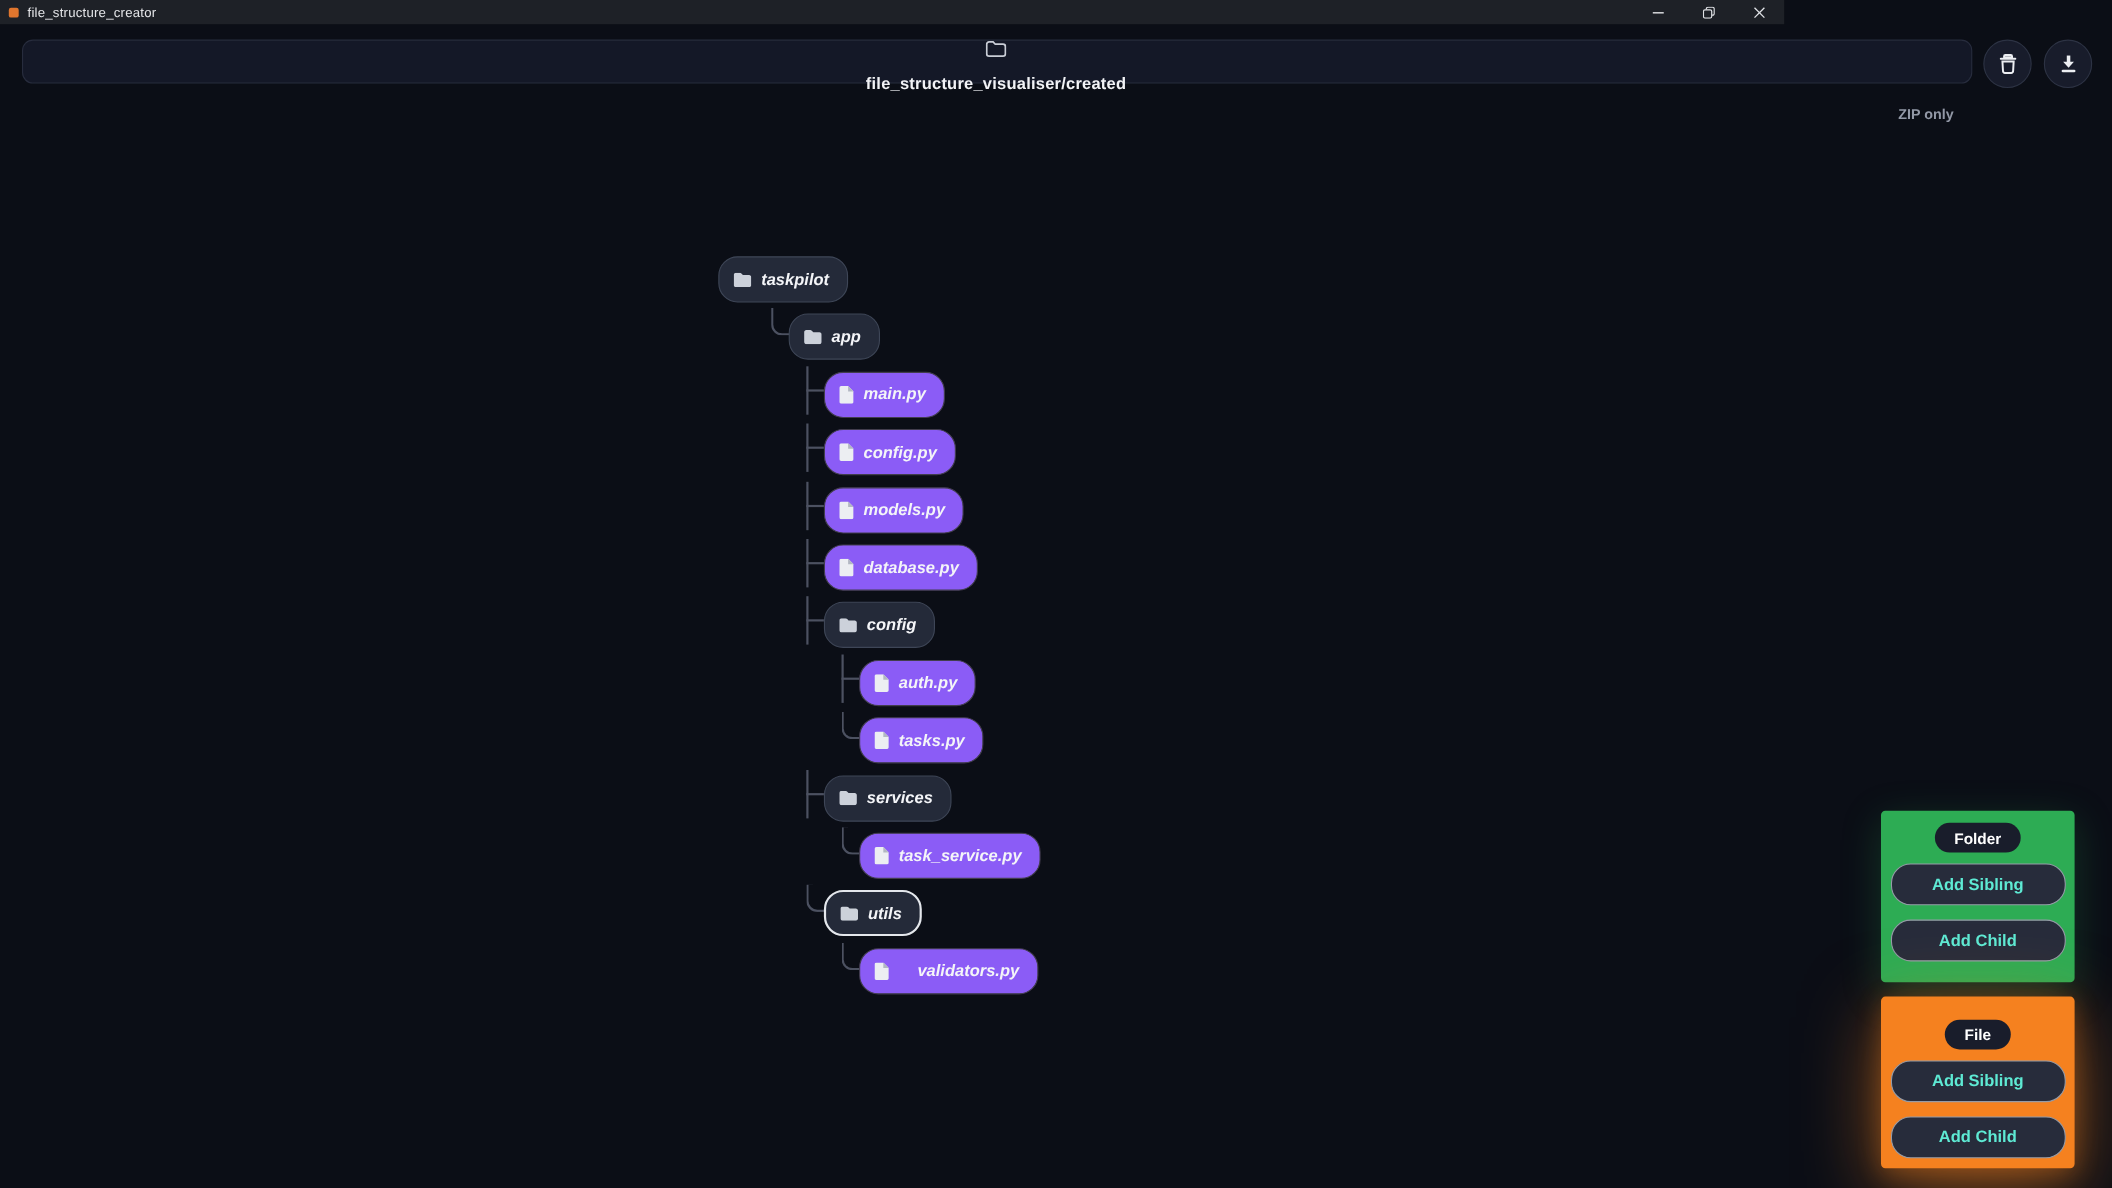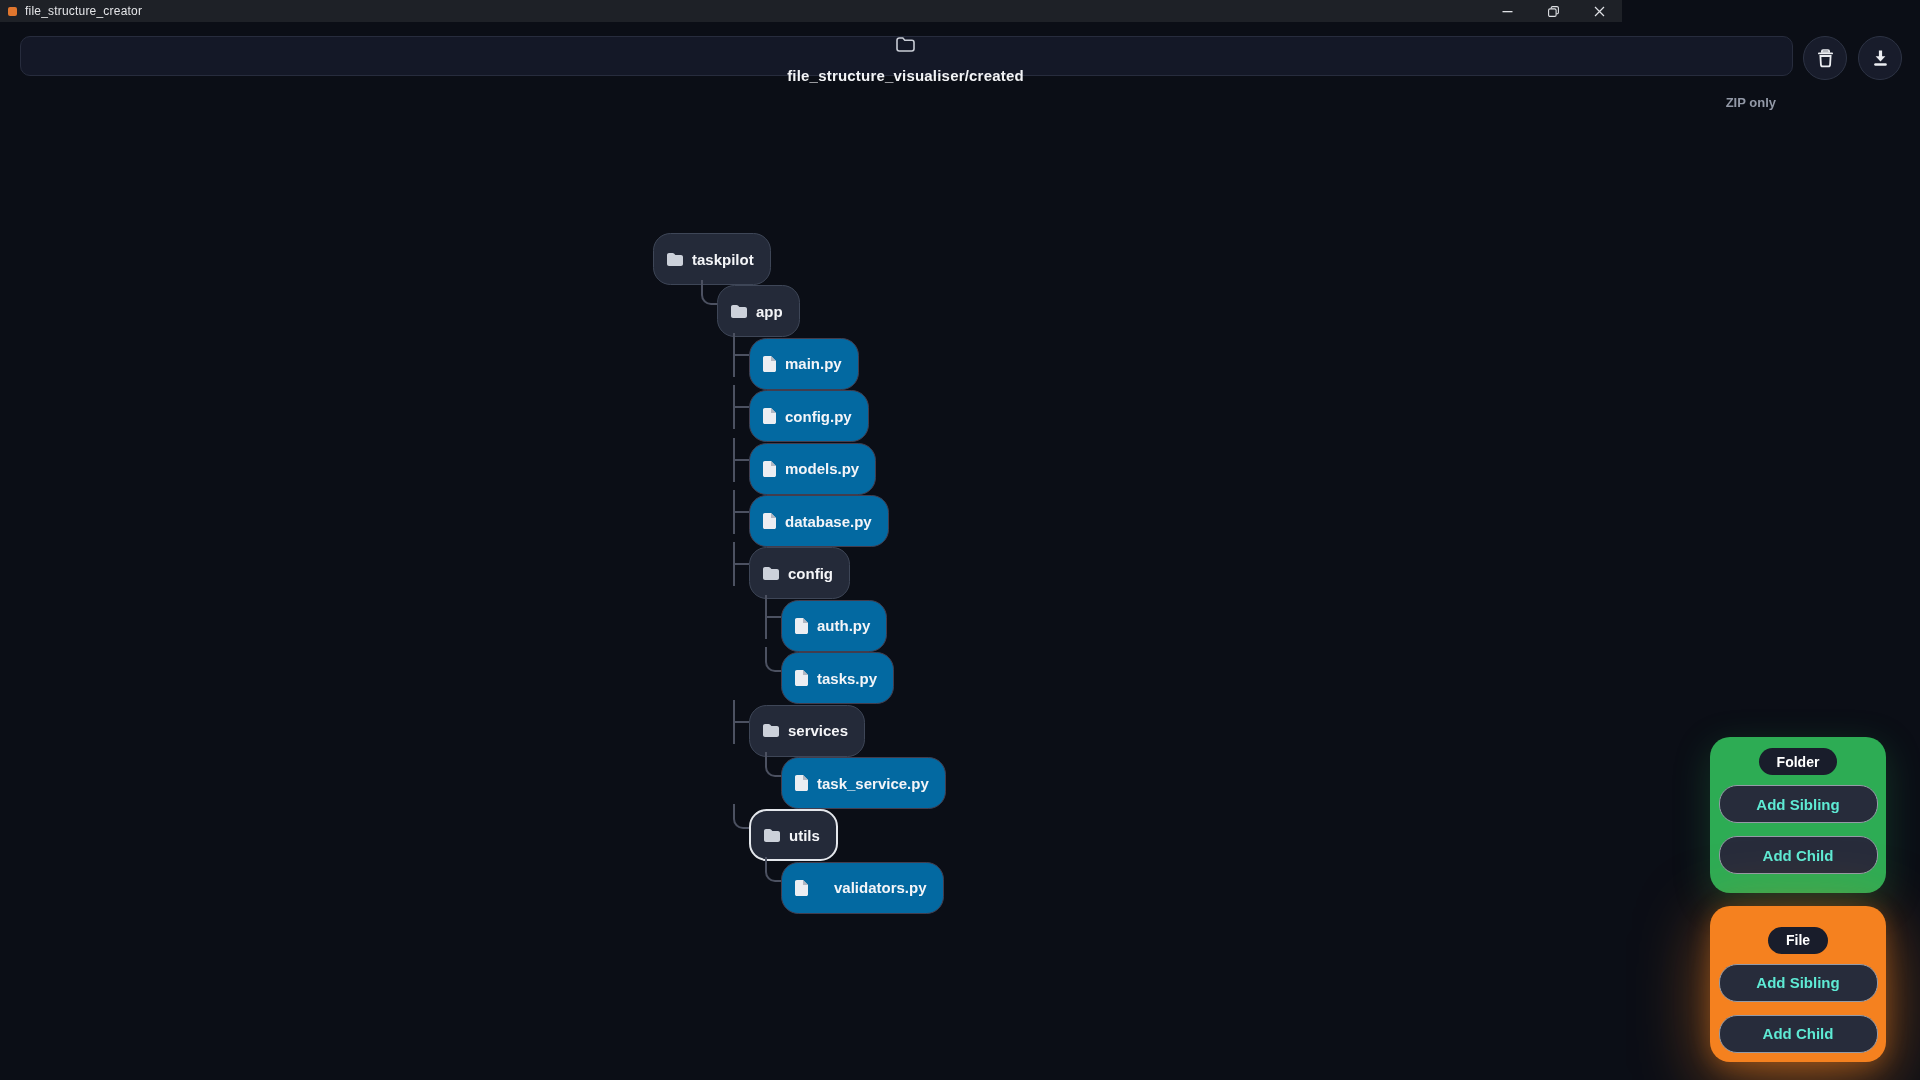--- a/index.html
+++ b/index.html
@@ -30,33 +30,33 @@
   .pathtext{color:#f2f3f6;font-weight:bold;font-size:15px;letter-spacing:.2px;}
   .ziponly{margin-left:auto;color:#9298a6;font-weight:bold;font-size:13px;}
   .circlebtn{
     position:absolute;top:36px;width:44px;height:44px;border-radius:50%;
     background:#181c2b;border:1px solid #2d3344;box-sizing:border-box;
     display:flex;align-items:center;justify-content:center;z-index:20;cursor:pointer;
   }
   
   #canvas{position:absolute;left:0;top:0;width:1920px;height:1080px;z-index:5;}
   .pill{
-    position:absolute;height:52px;border-radius:17.5px;
+    position:absolute;height:42px;border-radius:17.5px;
     display:flex;align-items:center;gap:9px;
     padding:0 16px 0 13px;box-sizing:border-box;
-    font-size:15px;font-weight:bold;color:#f4f5f8;white-space:nowrap;cursor:pointer;
+    font-size:15px;font-weight:bold;color:#f4f5f8;white-space:nowrap;cursor:pointer;font-style:italic;
   }
   .pill.folder{background:#242a39;border:1.5px solid #3e4657;}
-  .pill.file{background:#0369a1;border:1.5px solid #423d4e;}
+  .pill.file{background:#8b5cf6;border:1.5px solid #423d4e;}
   .pill svg{display:block;flex:0 0 auto;}
   .vline,.tick{position:absolute;}
   .elbow{position:absolute;border-bottom-left-radius:10px;}
   
   .panel{
-    position:absolute;left:1710px;width:176px;height:156px;border-radius:20px;
+    position:absolute;left:1710px;width:176px;height:156px;border-radius:4px;
     display:flex;flex-direction:column;align-items:center;
     padding-top:11px;box-sizing:border-box;z-index:25;
   }
   .panel.green{top:737px;box-shadow:0 10px 36px rgba(45,172,84,.25);}
   .panel.orange{top:906px;box-shadow:0 18px 70px rgba(245,129,31,.55),0 4px 22px rgba(245,129,31,.3);}
   .panel-label{
     height:27px;padding:0 18px;border-radius:14px;background:#191d2b;
     color:#ffffff;font-size:14px;font-weight:bold;
     display:flex;align-items:center;justify-content:center;
   }

